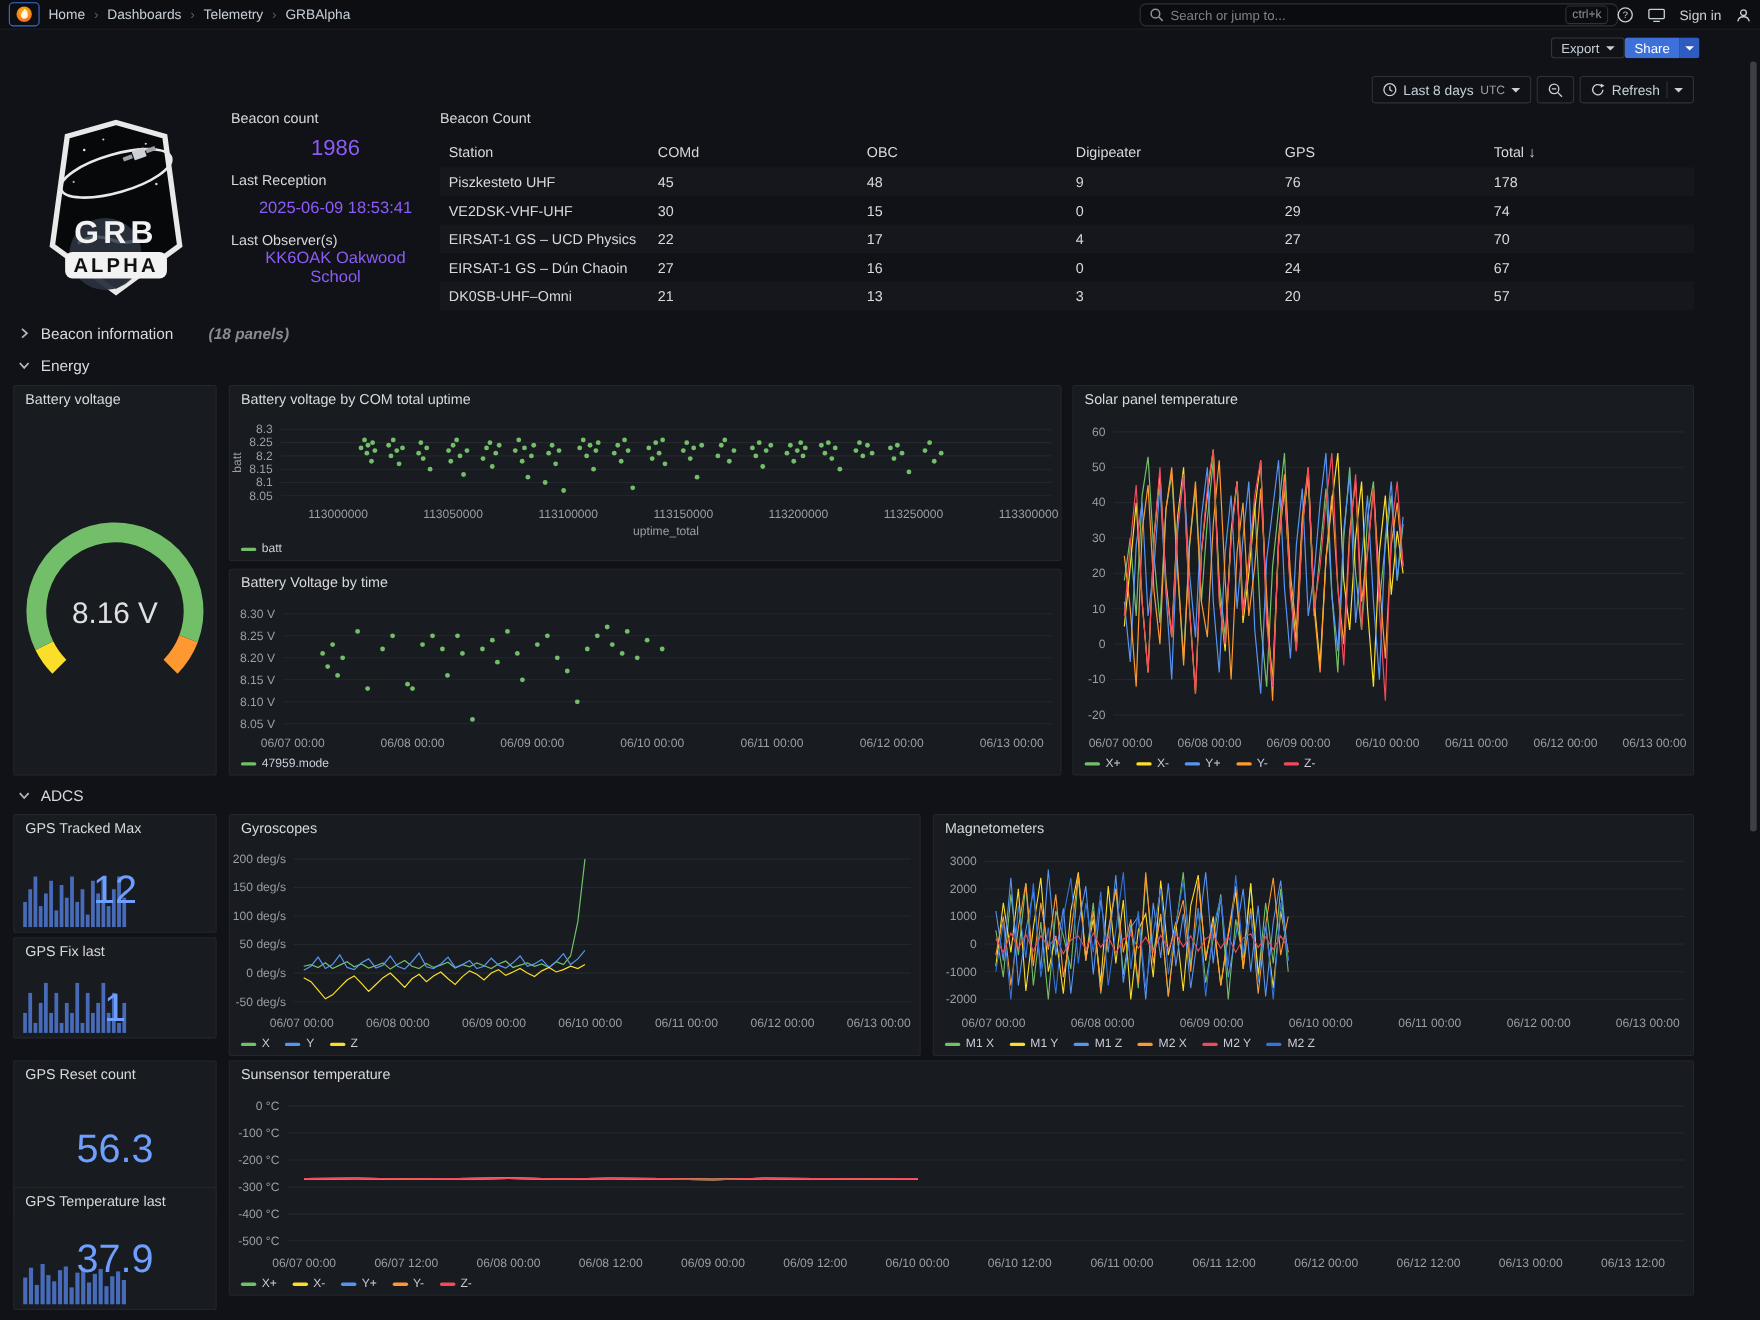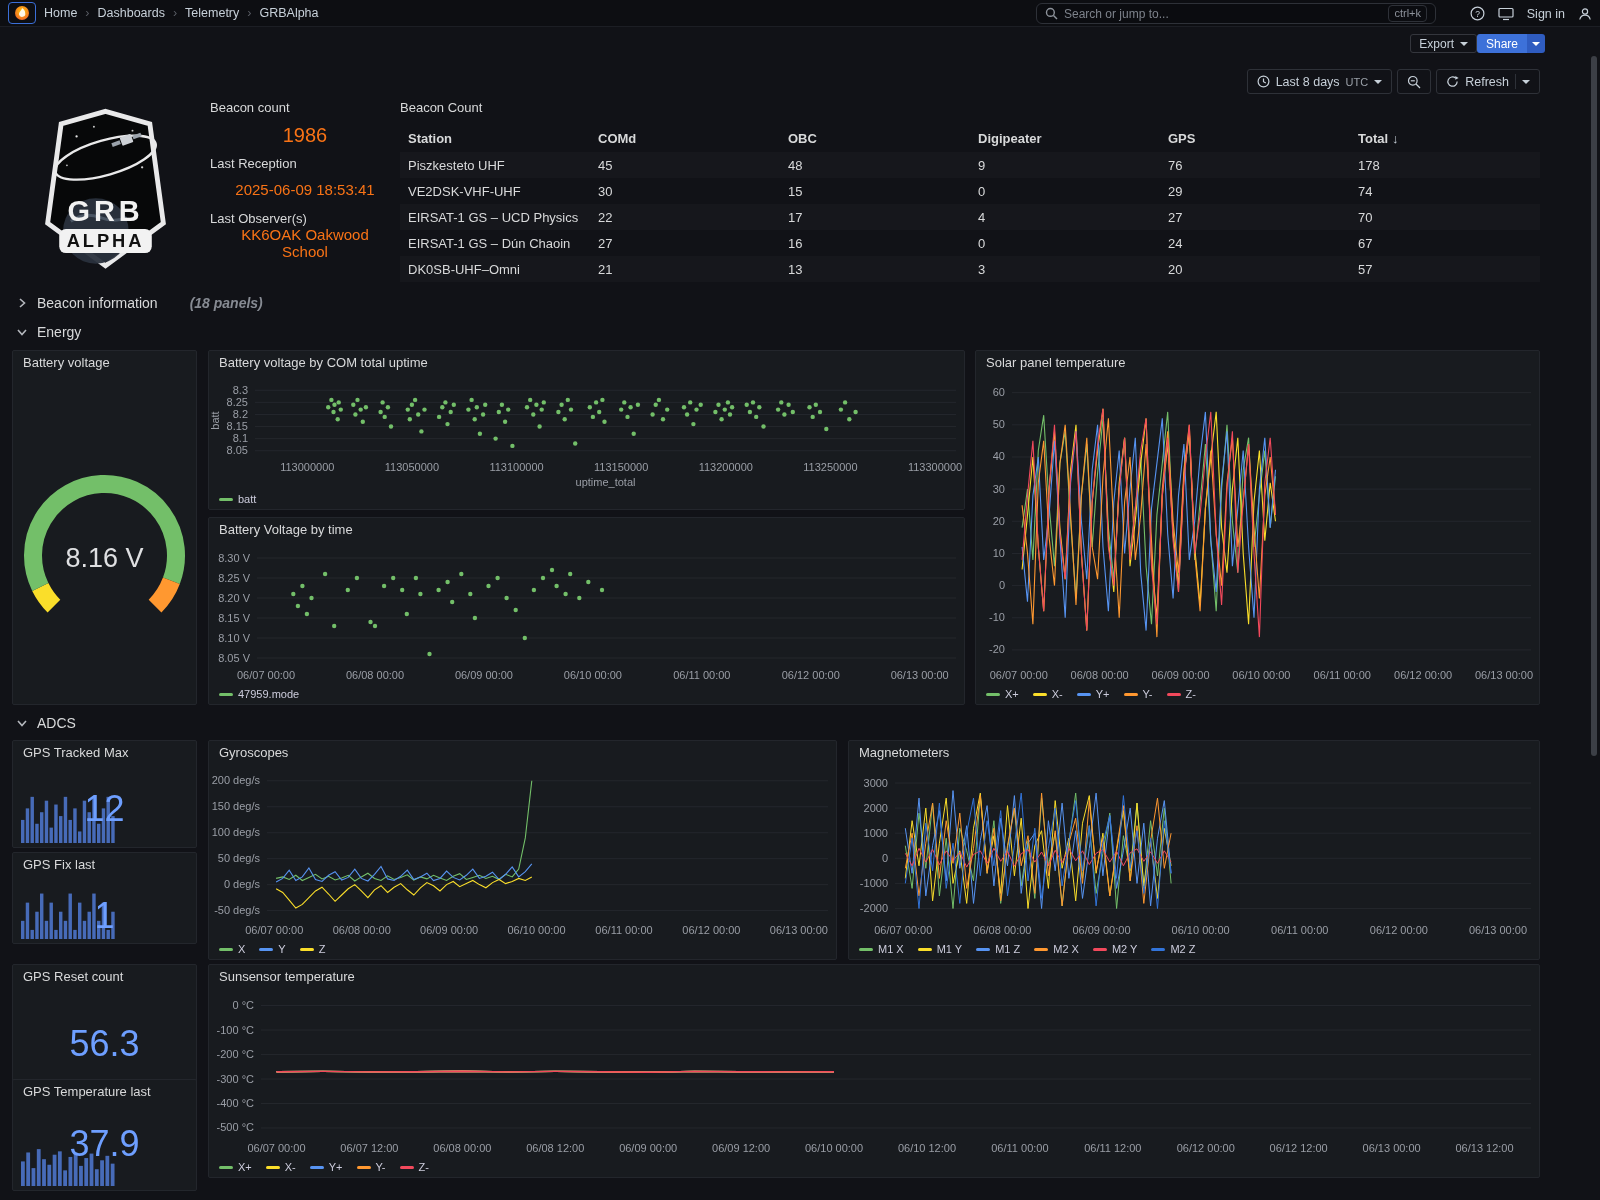--- a/index.html
+++ b/index.html
@@ -4,21 +4,21 @@
 <style>
 *{margin:0;padding:0;box-sizing:border-box}
 html,body{background:#0b0c0e}
 body{font-family:"Liberation Sans",sans-serif;color:#d8d9da}
 #app{position:relative;width:1600px;height:1200px;overflow:hidden;background:#111217}
 
 .topbar{position:absolute;top:0;left:0;width:1600px;height:27px;background:#0d0e12;border-bottom:1px solid #1c1e24;display:flex;align-items:center;padding:0 8px;gap:8px;font-size:12.5px;color:#c7d0d9}
 .logo-btn{width:28px;height:22px;border:1px solid #3b6fd8;border-radius:4px;display:flex;align-items:center;justify-content:center;cursor:pointer}
 .crumb{cursor:pointer;white-space:nowrap}
 .crumb-sep{color:#5a5e66}
-.searchbox{position:absolute;left:1036px;top:3px;width:400px;height:21px;background:#0b0c10;border:1px solid #2e3138;border-radius:6px;display:flex;align-items:center;padding:0 8px;gap:6px;color:#888d96;font-size:12px}
+.searchbox{position:absolute;left:1036px;top:3px;width:435px;height:21px;background:#0b0c10;border:1px solid #2e3138;border-radius:6px;display:flex;align-items:center;padding:0 8px;gap:6px;color:#888d96;font-size:12px}
 .searchbox input{flex:1;background:transparent;border:none;outline:none;color:#aeb2ba;font-size:12px;font-family:"Liberation Sans",sans-serif}
 .searchbox input::placeholder{color:#7d828b}
 .kbd{font-size:11px;color:#8d929b;border:1px solid #2e3138;border-radius:4px;padding:0 5px;line-height:15px}
 .nav-right{position:absolute;right:8px;top:0;height:27px;display:flex;align-items:center;gap:13px;color:#c7d0d9}
 .iconbtn{display:flex;align-items:center;justify-content:center;cursor:pointer}
 
 .actions{position:absolute;top:34px;right:55px;display:flex;align-items:center}
 .btn{display:flex;align-items:center;gap:6px;height:19px;padding:0 8px;font-size:12px;color:#c7d0d9;background:transparent;border:1px solid #34363d;border-radius:3px;cursor:pointer}
 .btn-share{display:flex;height:19px;border-radius:3px;overflow:hidden;cursor:pointer}
 .btn-share .main{display:flex;align-items:center;background:#3d71d9;color:#fff;font-size:12px;padding:0 9px}
@@ -26,26 +26,26 @@
 .caret{width:0;height:0;border:4px solid transparent;border-top-color:#c7d0d9;margin-top:4px}
 .caret.white{border-top-color:#fff}
 
 .timebar{position:absolute;top:69px;right:60px;display:flex;gap:5px;align-items:center}
 .tbtn{display:flex;align-items:center;gap:6px;height:25px;padding:0 9px;font-size:12.5px;color:#c7d0d9;background:#111217;border:1px solid #2e3138;border-radius:3px;cursor:pointer}
 .tz{font-size:11px;color:#9aa0a8}
 .divv{width:1px;height:15px;background:#2e3138}
 
 .kpi{position:absolute;width:190px}
 .kpi .t{font-size:13px;color:#d8d9da;font-weight:500}
-.kpi .v{color:#f97316;text-align:center;font-weight:500}
+.kpi .v{color:#8b5cf6;text-align:center;font-weight:500}
 
 .btable{position:absolute;left:400px;top:100px;width:1140px;font-size:13px}
 .btable .title{font-size:13px;font-weight:500;margin-bottom:9px}
 .trow{display:flex;height:26px;align-items:center}
-.trow.h{height:28px;color:#d8d9da;font-weight:700}
+.trow.h{height:28px;color:#d8d9da;font-weight:400}
 .trow.odd{background:rgba(255,255,255,0.025)}
 .tc{width:190px;padding-left:8px;white-space:nowrap;overflow:hidden}
 .sorticon{color:#c7d0d9;margin-left:4px}
 
 .sec{position:absolute;display:flex;align-items:center;font-size:14px;font-weight:500;color:#d8d9da;cursor:pointer}
 .sec .chev{margin-right:9px;display:flex}
 .sec .chev.open{transform:rotate(90deg)}
 .sec .meta{font-style:italic;font-size:14px;color:#878b93;font-weight:700;margin-left:32px}
 
 .panel{position:absolute;background:#181b1f;border:1px solid #23262c;border-radius:2px;display:flex;flex-direction:column}

